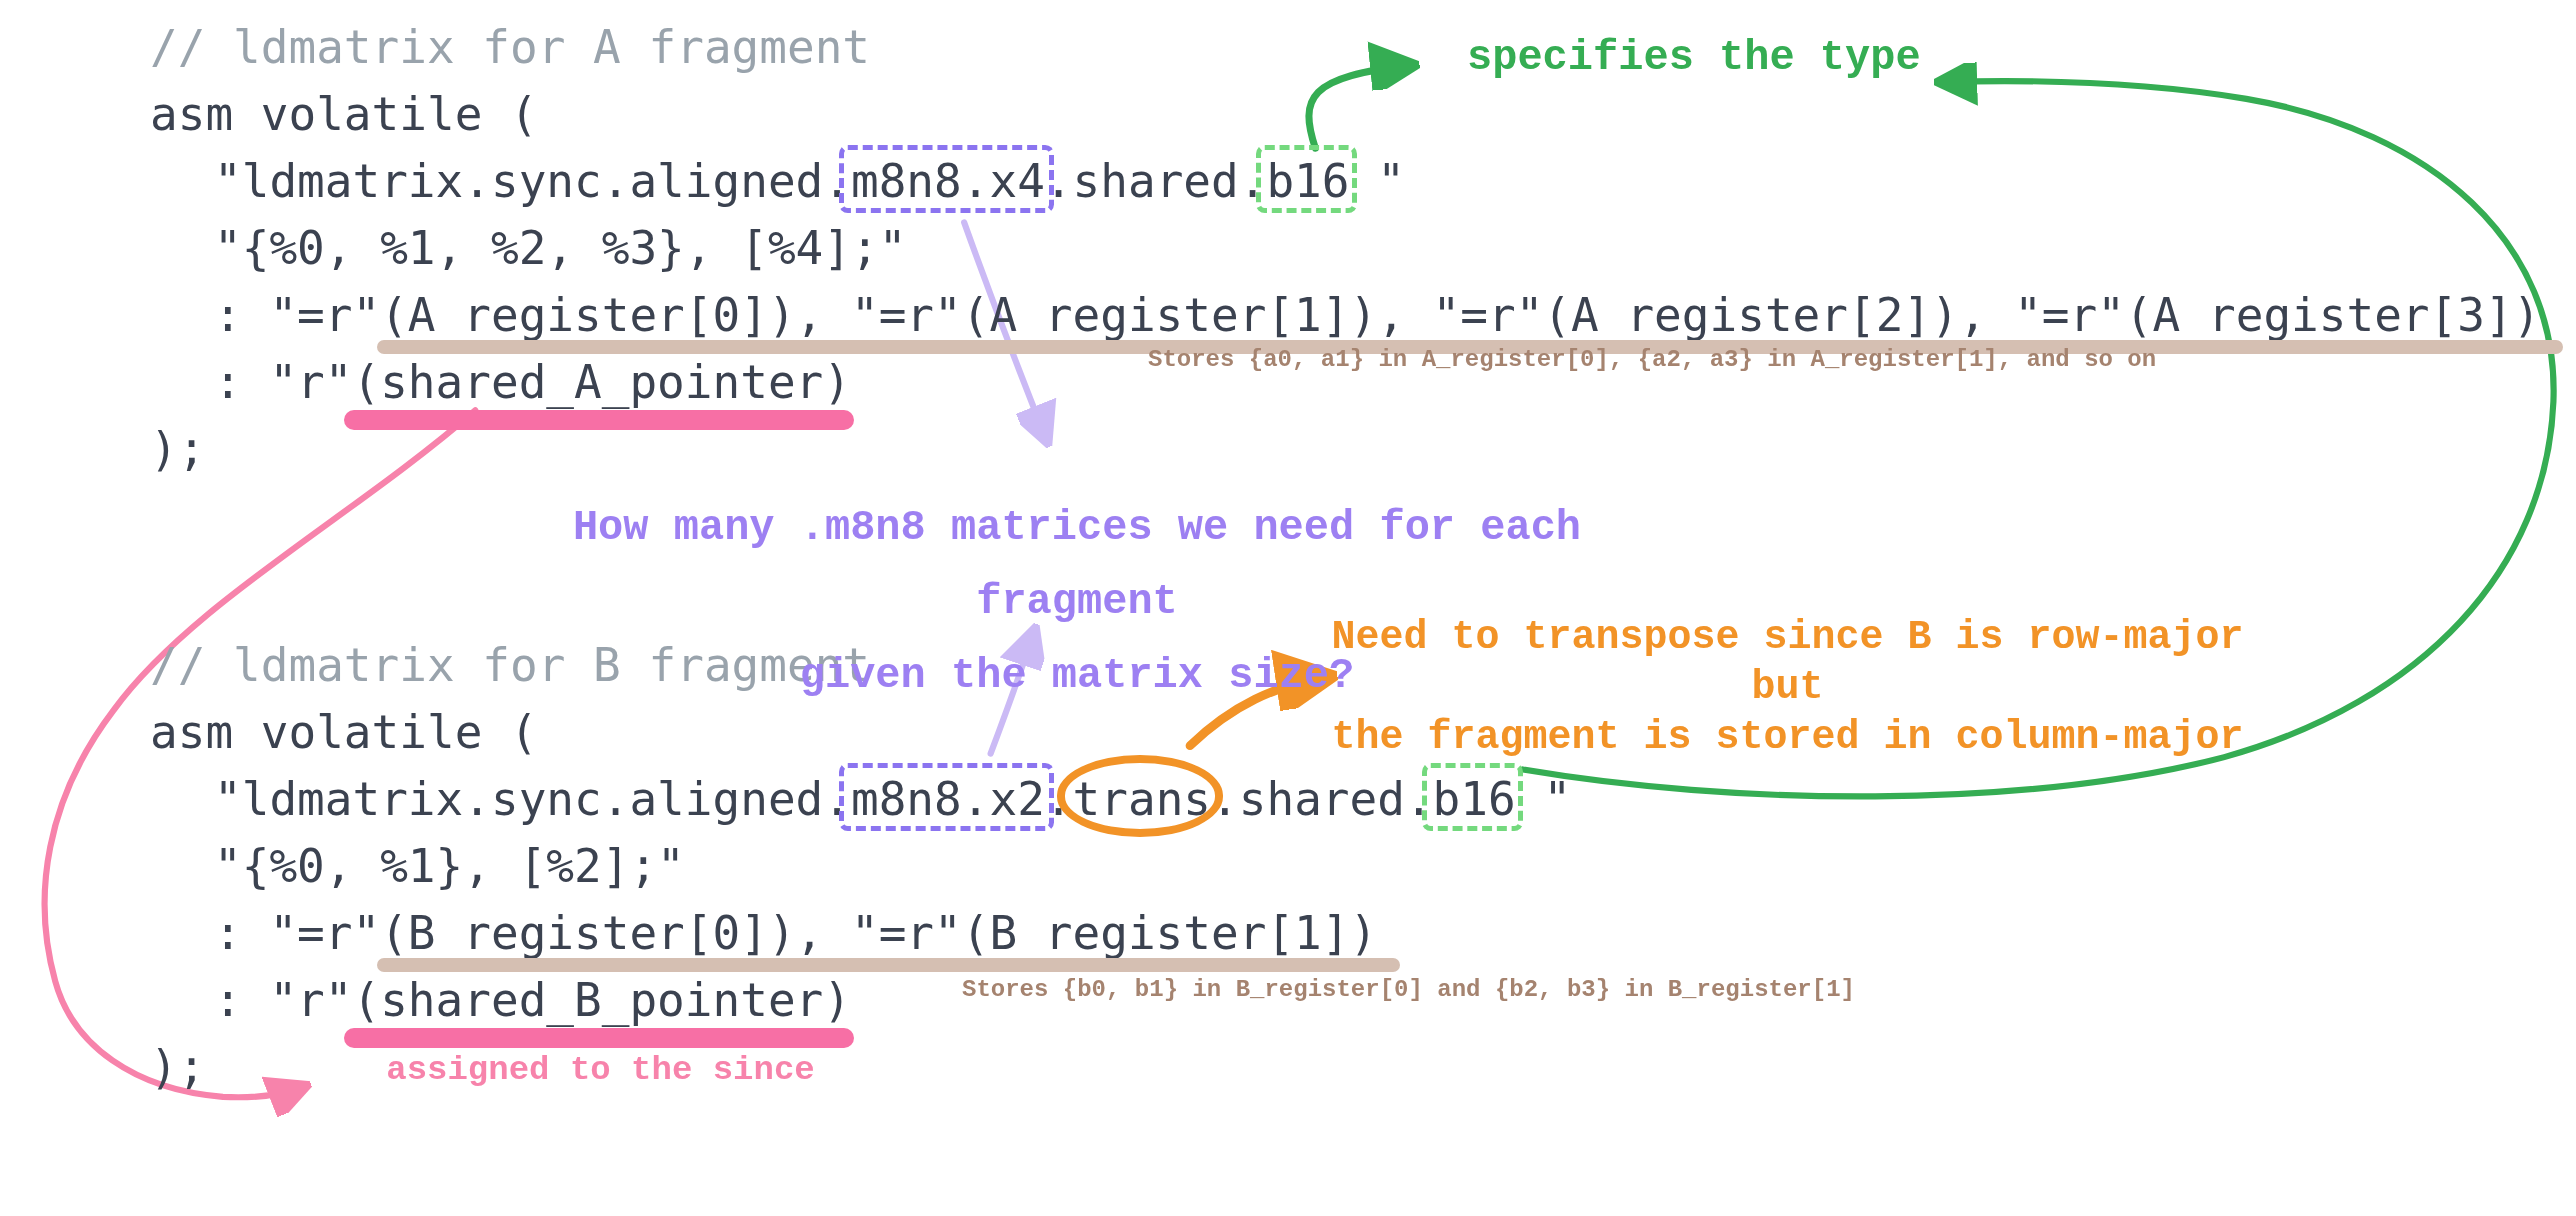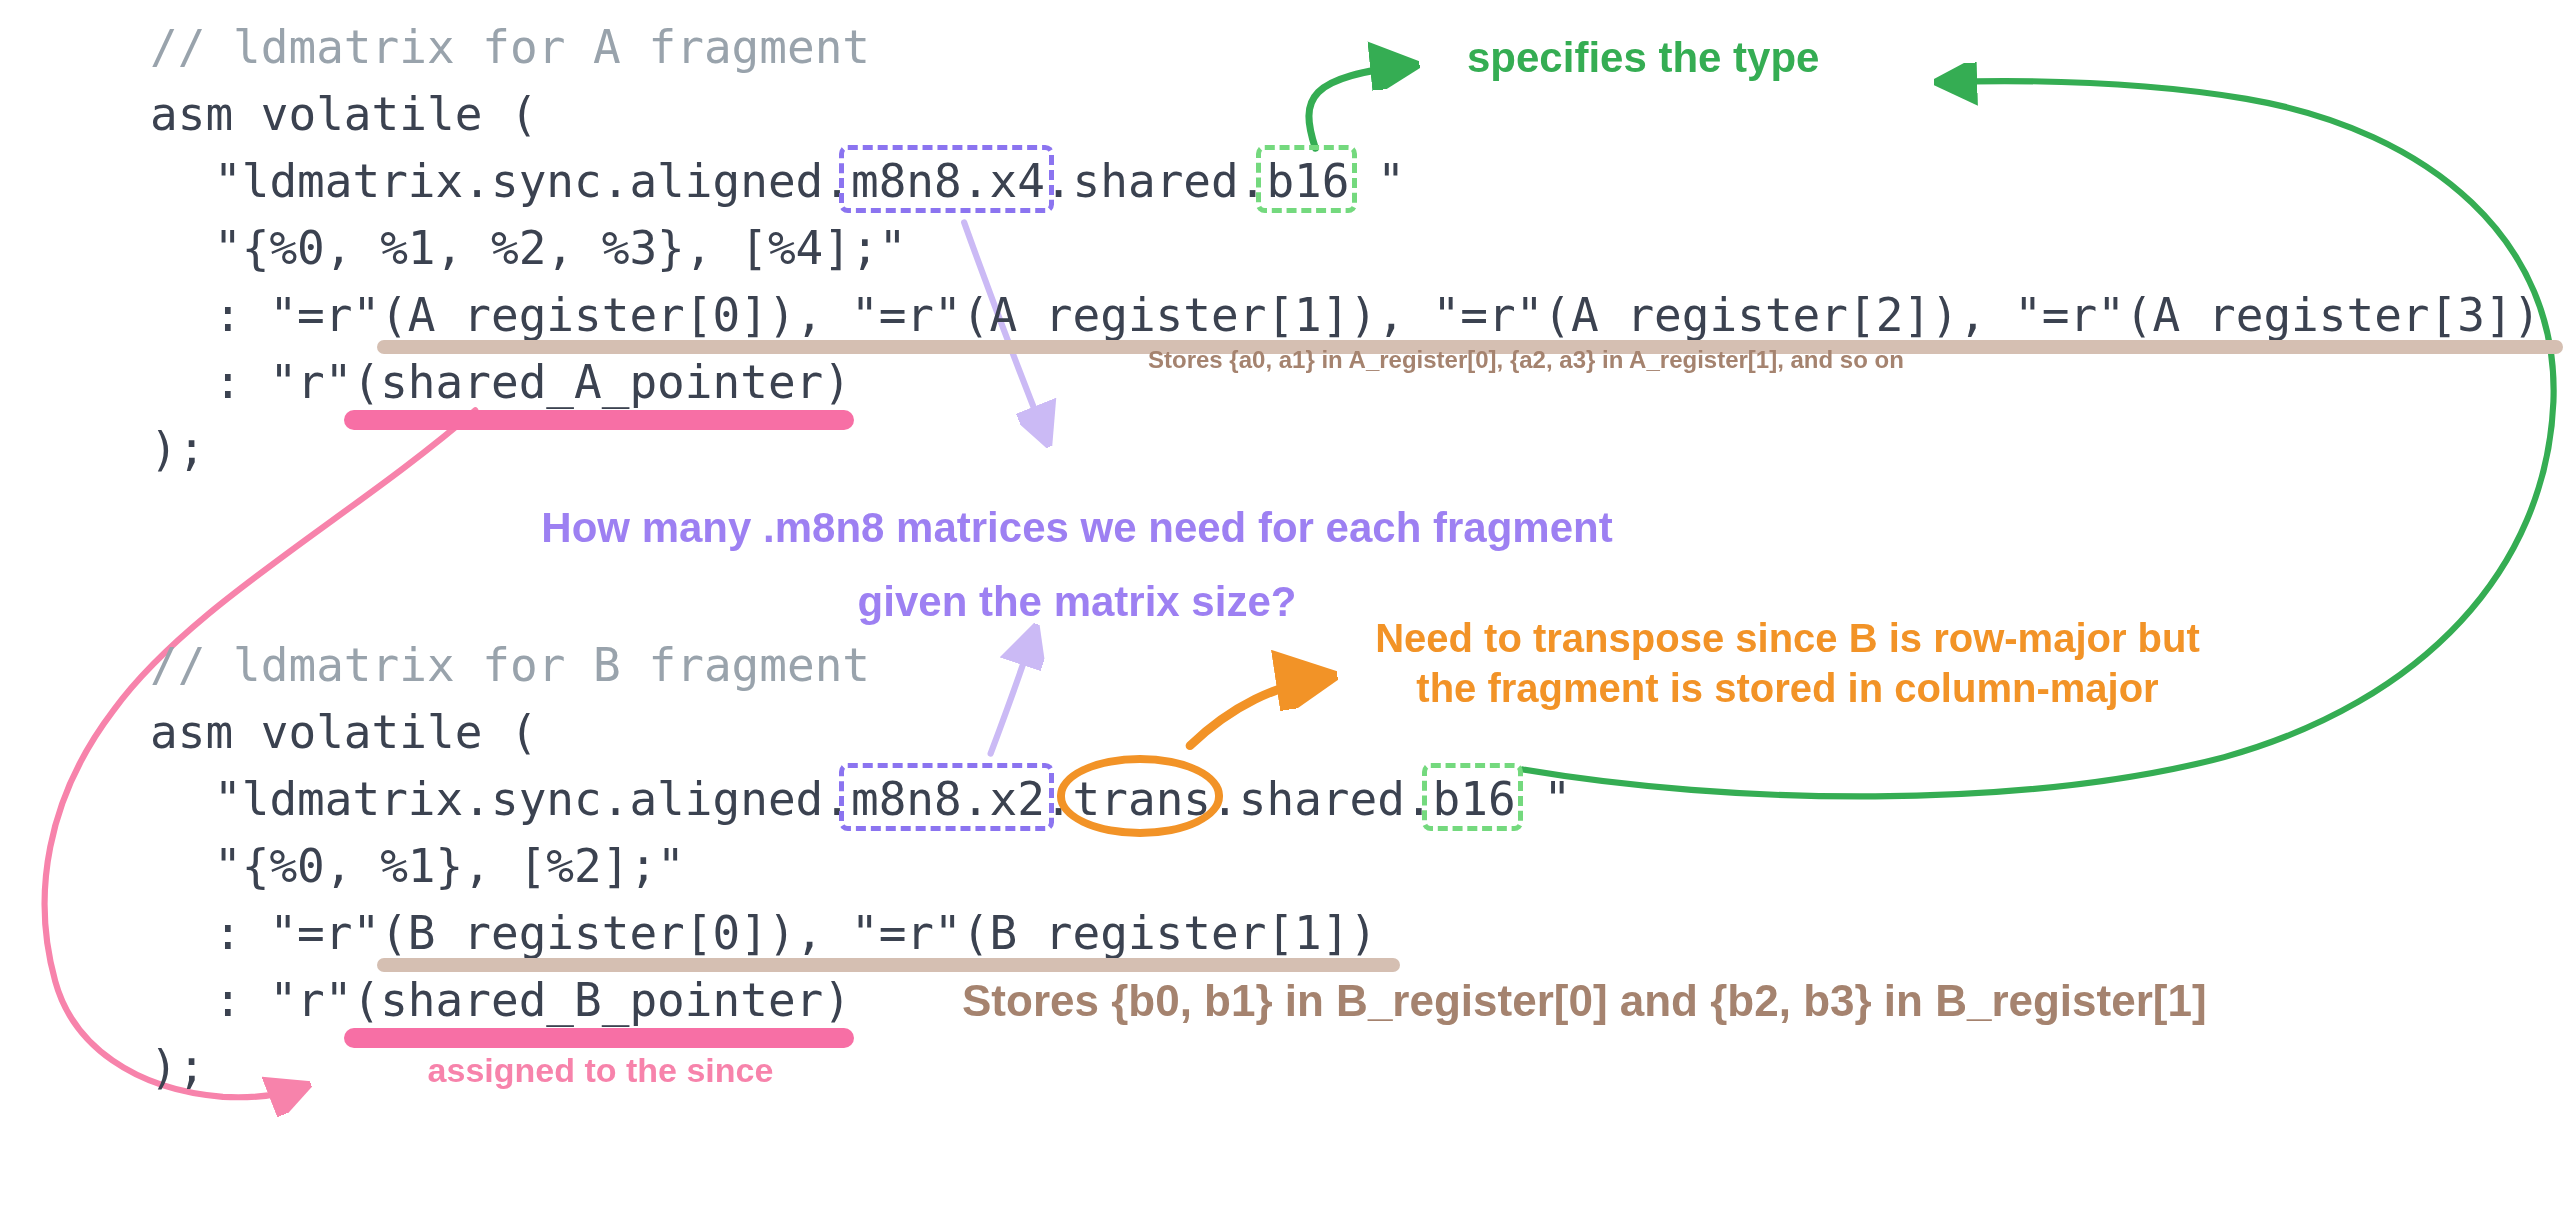--- a/index.html
+++ b/index.html
@@ -30,28 +30,28 @@
     border:8px solid var(--orange);border-radius:50%;
   }
   .mk-tan-underline::after{
     content:"";position:absolute;left:-3.5px;right:-23px;bottom:-5.3px;height:14px;
     background:var(--tan_underline);border-radius:8px;
   }
   .mk-pink-underline::after{
     content:"";position:absolute;left:-8.8px;right:-3.5px;bottom:-14px;height:20px;
     background:var(--pink_underline);border-radius:10.6px;
   }
-  .hand{position:absolute;font-family:Liberation Sans, sans-serif;font-weight:700;}
+  .hand{position:absolute;font-family:Liberation Mono, monospace;font-weight:700;}
   #ann-specifies{left:1467px;top:34px;font-size:42px;color:var(--green);}
   #ann-question{left:490px;top:491px;width:1174px;text-align:center;
     font-size:42px;line-height:74px;color:var(--purple_text);}
   #ann-transpose{left:1311px;top:613px;width:953px;text-align:center;
     font-size:40px;line-height:50px;color:var(--orange);}
   #ann-stores-a{left:1148px;top:346px;font-size:24px;color:var(--brown_text);}
-  #ann-stores-b{left:962px;top:976px;font-size:44px;color:var(--brown_text);}
+  #ann-stores-b{left:962px;top:976px;font-size:24px;color:var(--brown_text);}
   #ann-pointer{left:318px;top:1043px;width:565px;text-align:center;
     font-size:34px;line-height:55px;color:var(--pink);}
 </style>
 </head>
 <body>
 
 <div id="canvas">
 
   <svg id="arrow-layer" viewBox="0 0 2918 1378" xmlns="http://www.w3.org/2000/svg">
     <defs>

